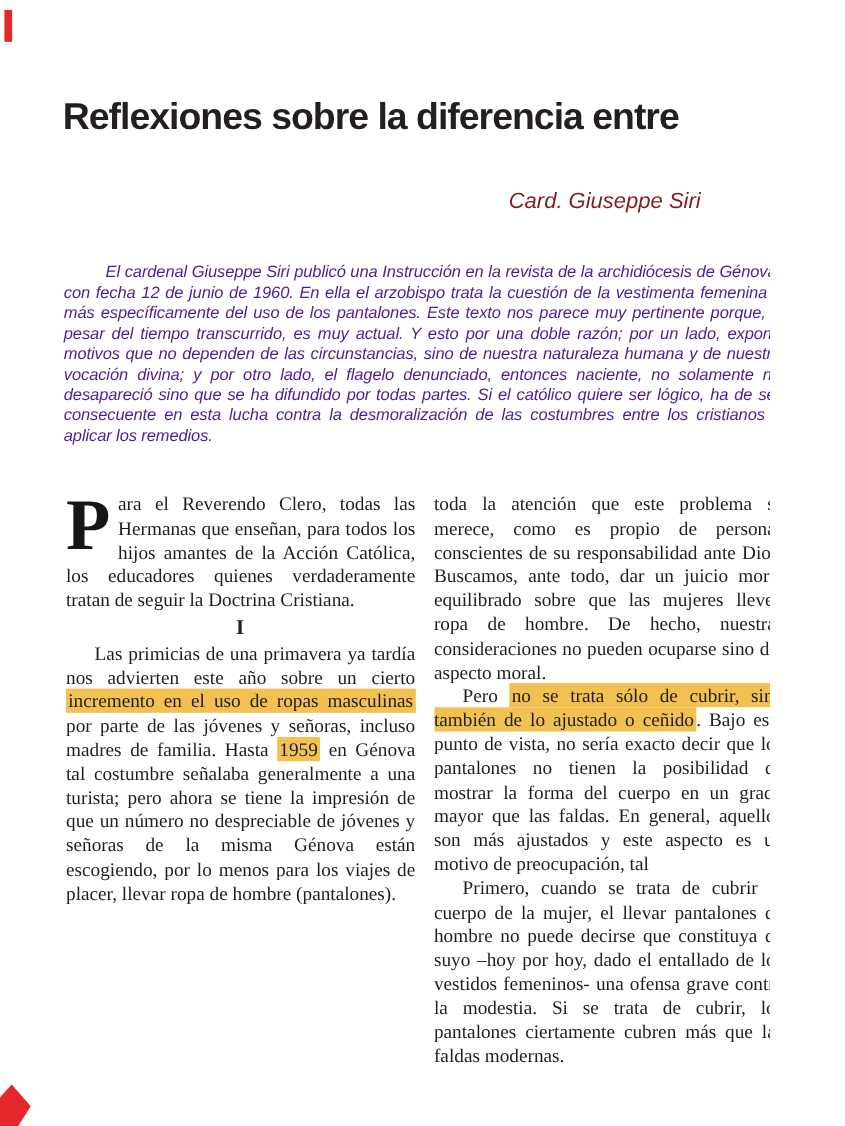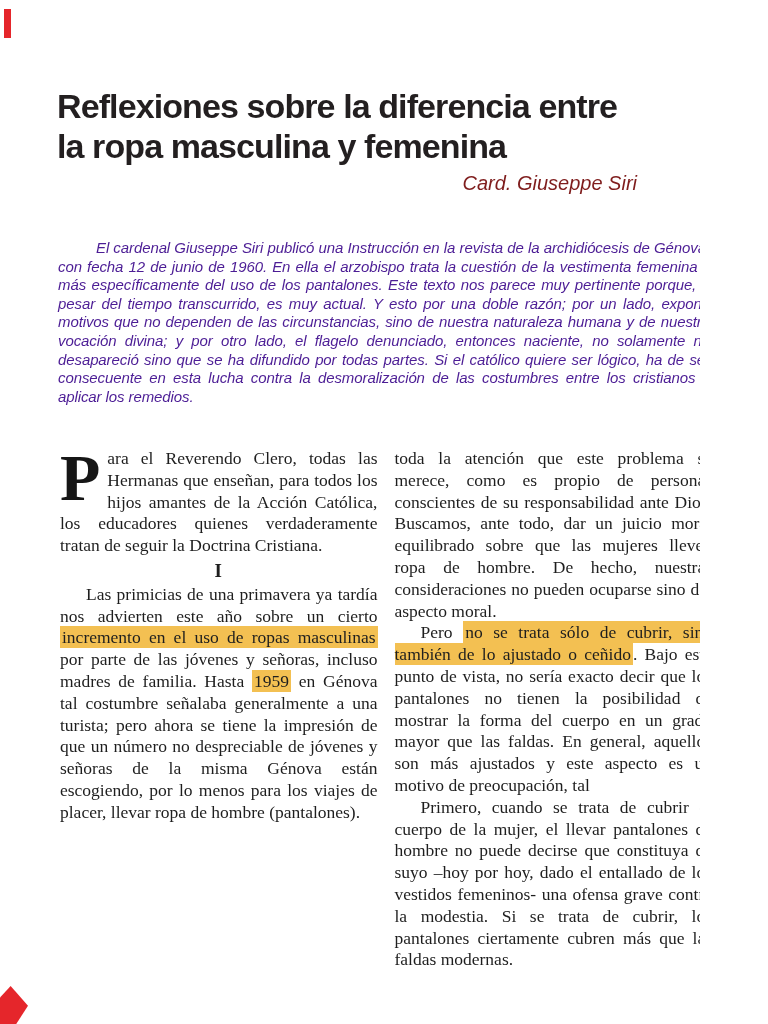--- a/index.html
+++ b/index.html
@@ -57,21 +57,20 @@
 </head>
 <body>
 
 <div class="page">
 
   <div class="mark-top"></div>
   <div class="mark-bottom"></div>
 
   <div class="title">
     <span>Reflexiones sobre la diferencia entre</span><br>
-    <span>la ropa masculina y femenina</span>
   </div>
 
   <div class="author">Card. Giuseppe Siri</div>
 
   <div class="intro">El cardenal Giuseppe Siri publicó una Instrucción en la revista de la archidiócesis de Génova, con fecha 12 de junio de 1960. En ella el arzobispo trata la cuestión de la vestimenta femenina y más específicamente del uso de los pantalones. Este texto nos parece muy pertinente porque, a pesar del tiempo transcurrido, es muy actual. Y esto por una doble razón; por un lado, expone motivos que no dependen de las circunstancias, sino de nuestra naturaleza humana y de nuestra vocación divina; y por otro lado, el flagelo denunciado, entonces naciente, no solamente no desapareció sino que se ha difundido por todas partes. Si el católico quiere ser lógico, ha de ser consecuente en esta lucha contra la desmoralización de las costumbres entre los cristianos y aplicar los remedios.</div>
 
   <div class="columns">
     <div class="col" id="col-left">
         <p><span class="dropcap">P</span><span>ara el Reverendo Clero, todas las Hermanas que enseñan, para todos los hijos amantes de la Acción Católica, los educadores quienes verdaderamente tratan de seguir la Doctrina Cristiana.</span></p>
         <p class="heading"><span>I</span></p>

